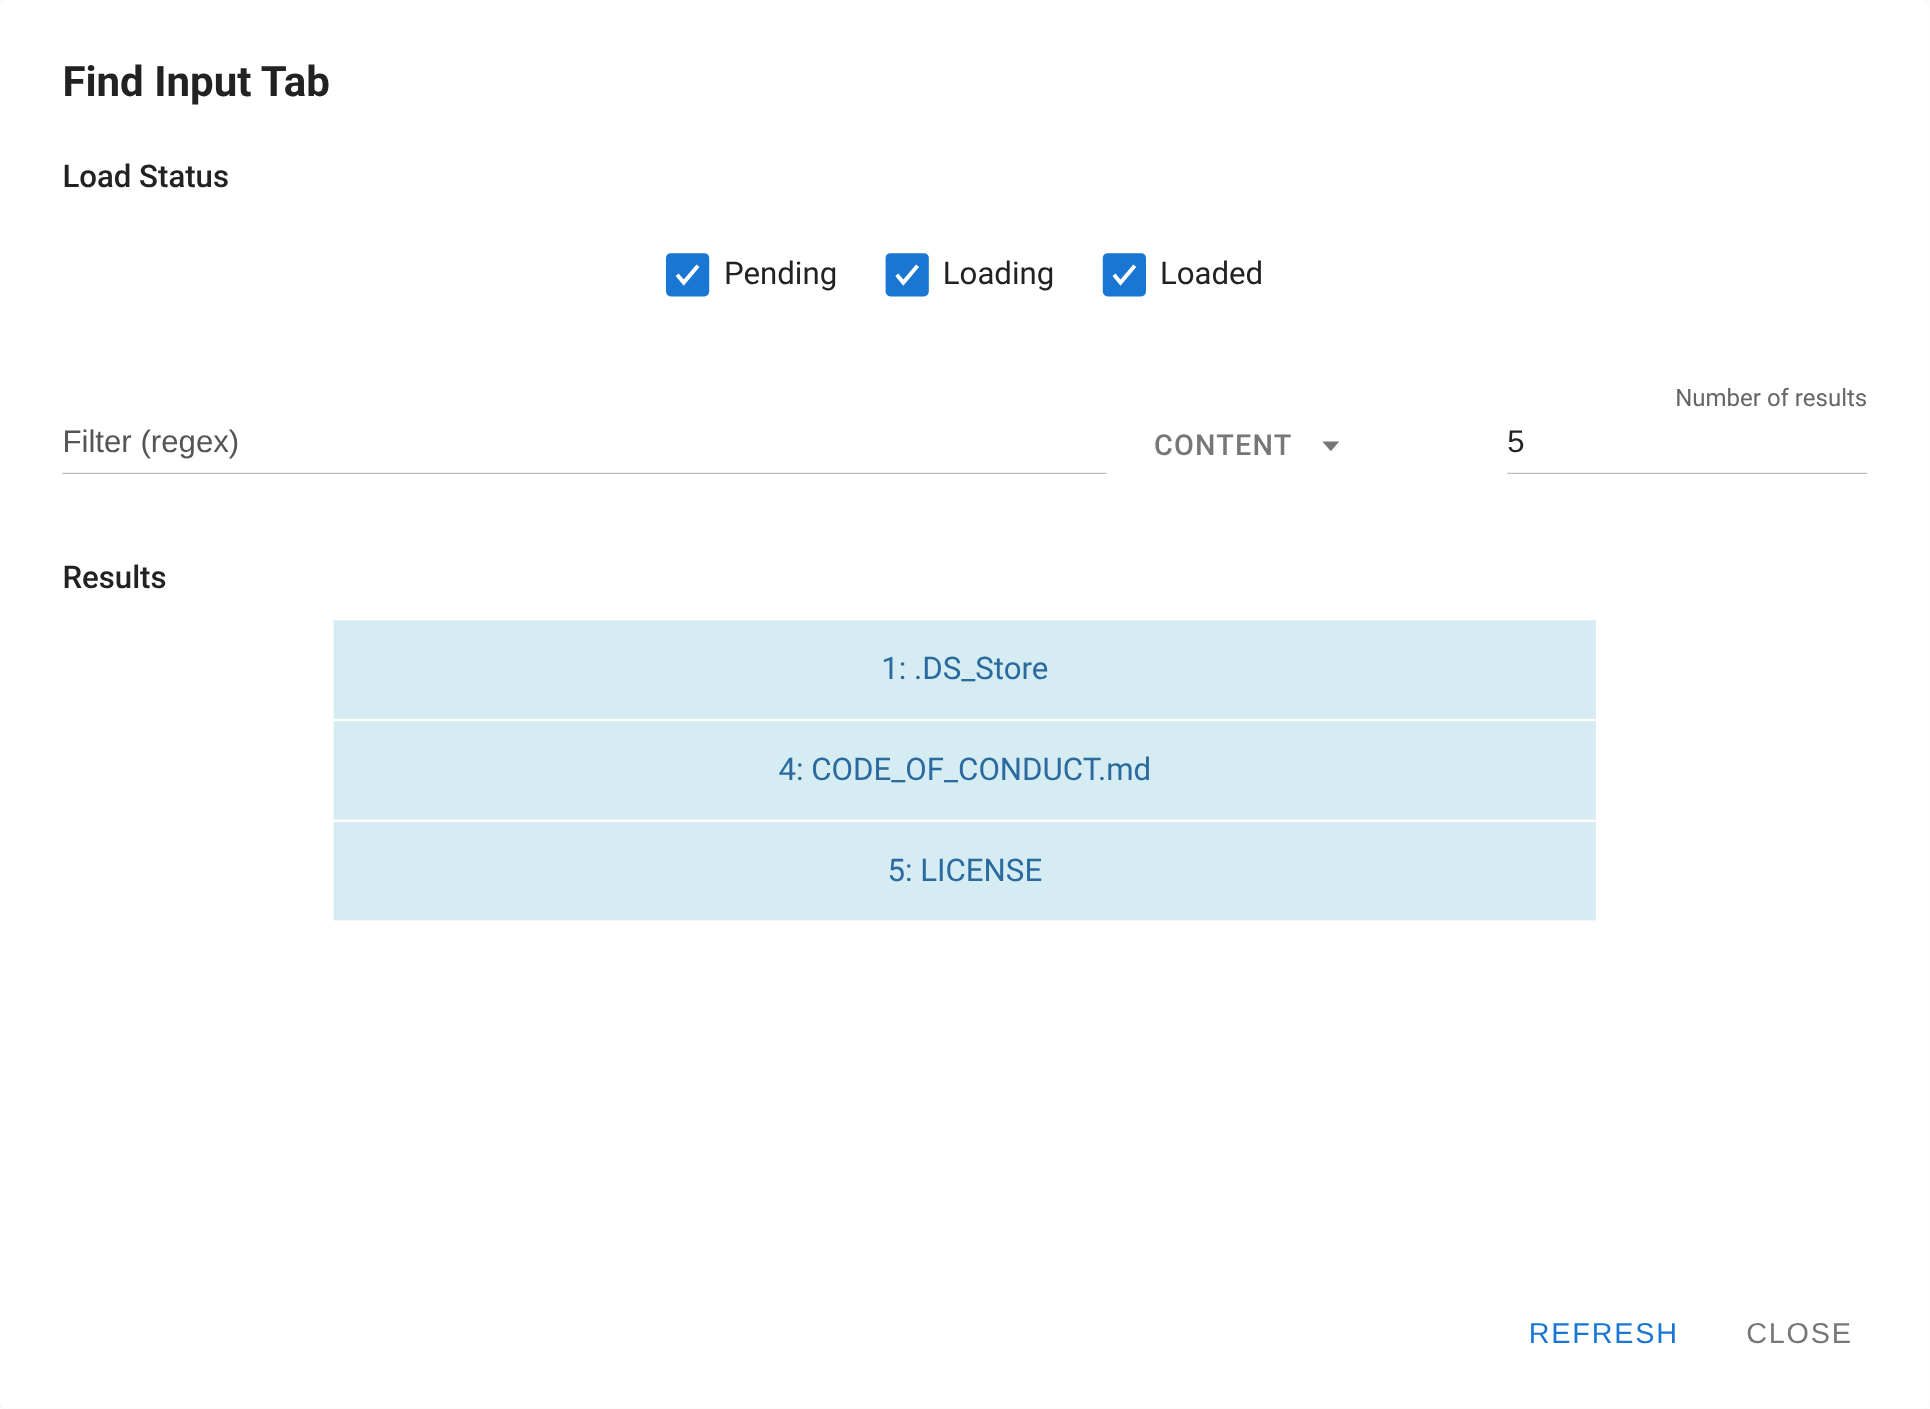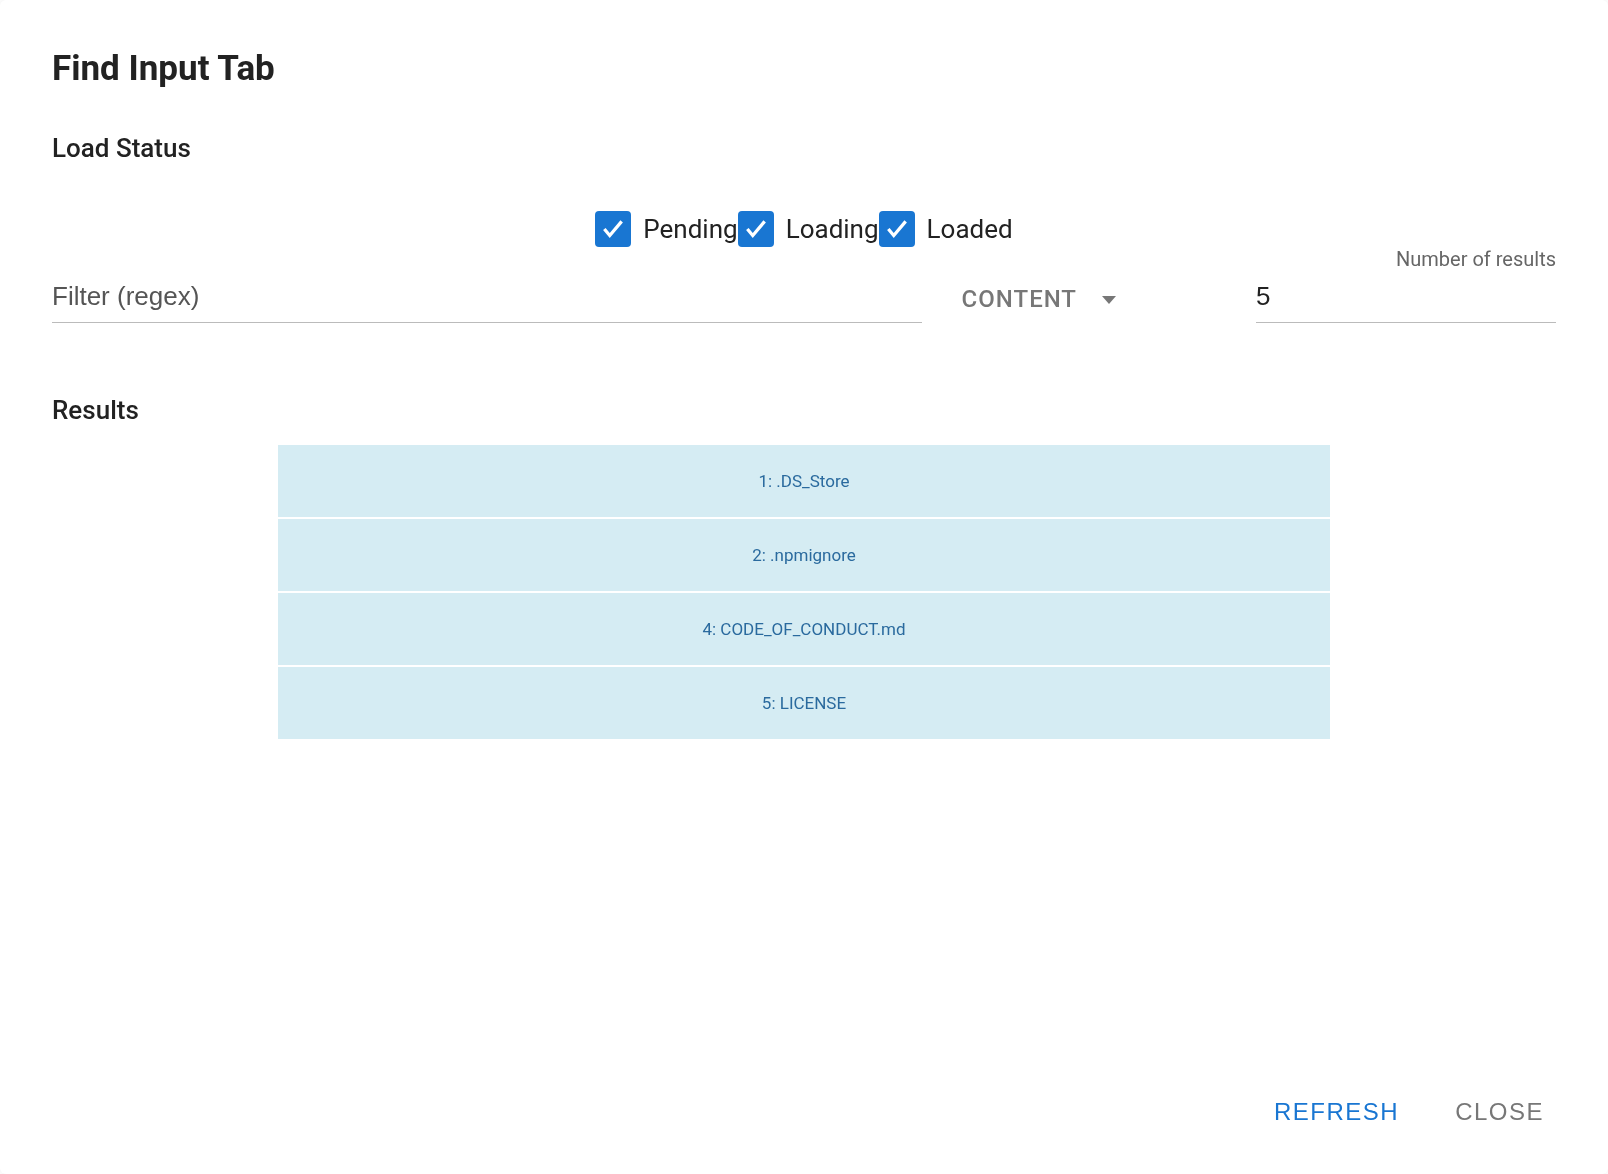--- a/index.html
+++ b/index.html
@@ -34,20 +34,22 @@
     }
     .section-title {
       font-size: 26px;
       font-weight: 500;
       color: #222;
       margin-bottom: 48px;
     }
     .checkbox-row {
       display: flex;
       justify-content: center;
+      gap: 40px;
+      margin-bottom: 72px;
     }
     .checkbox-item {
       display: flex;
       align-items: center;
       gap: 12px;
       cursor: pointer;
     }
     .checkbox-box {
       width: 36px;
       height: 36px;
@@ -140,21 +142,21 @@
     }
     .results-list {
       width: 70%;
       margin: 0 auto 30px auto;
     }
     .result-item {
       background: #d5ecf3;
       border-bottom: 2px solid #fff;
       text-align: center;
       padding: 26px 0;
-      font-size: 17px;
+      font-size: 26px;
       color: #2a6a9e;
       cursor: pointer;
     }
     .result-item:last-child {
       border-bottom: none;
     }
     .dialog-actions {
       margin-top: auto;
       display: flex;
       justify-content: flex-end;
@@ -225,21 +227,20 @@
     <div class="num-results-wrap">
       <span class="num-results-label">Number of results</span>
       <input type="text" class="num-results-input" value="5" style="">
     </div>
   </div>
 
   <div class="results-title">Results</div>
 
   <div class="results-list">
     <div class="result-item">1: .DS_Store</div>
-    <div class="result-item">2: .npmignore</div>
     <div class="result-item">4: CODE_OF_CONDUCT.md</div>
     <div class="result-item">5: LICENSE</div>
   </div>
 
   <div class="dialog-actions">
     <button class="action-btn refresh-btn">REFRESH</button>
     <button class="action-btn close-btn">CLOSE</button>
   </div>
 
 </div>

